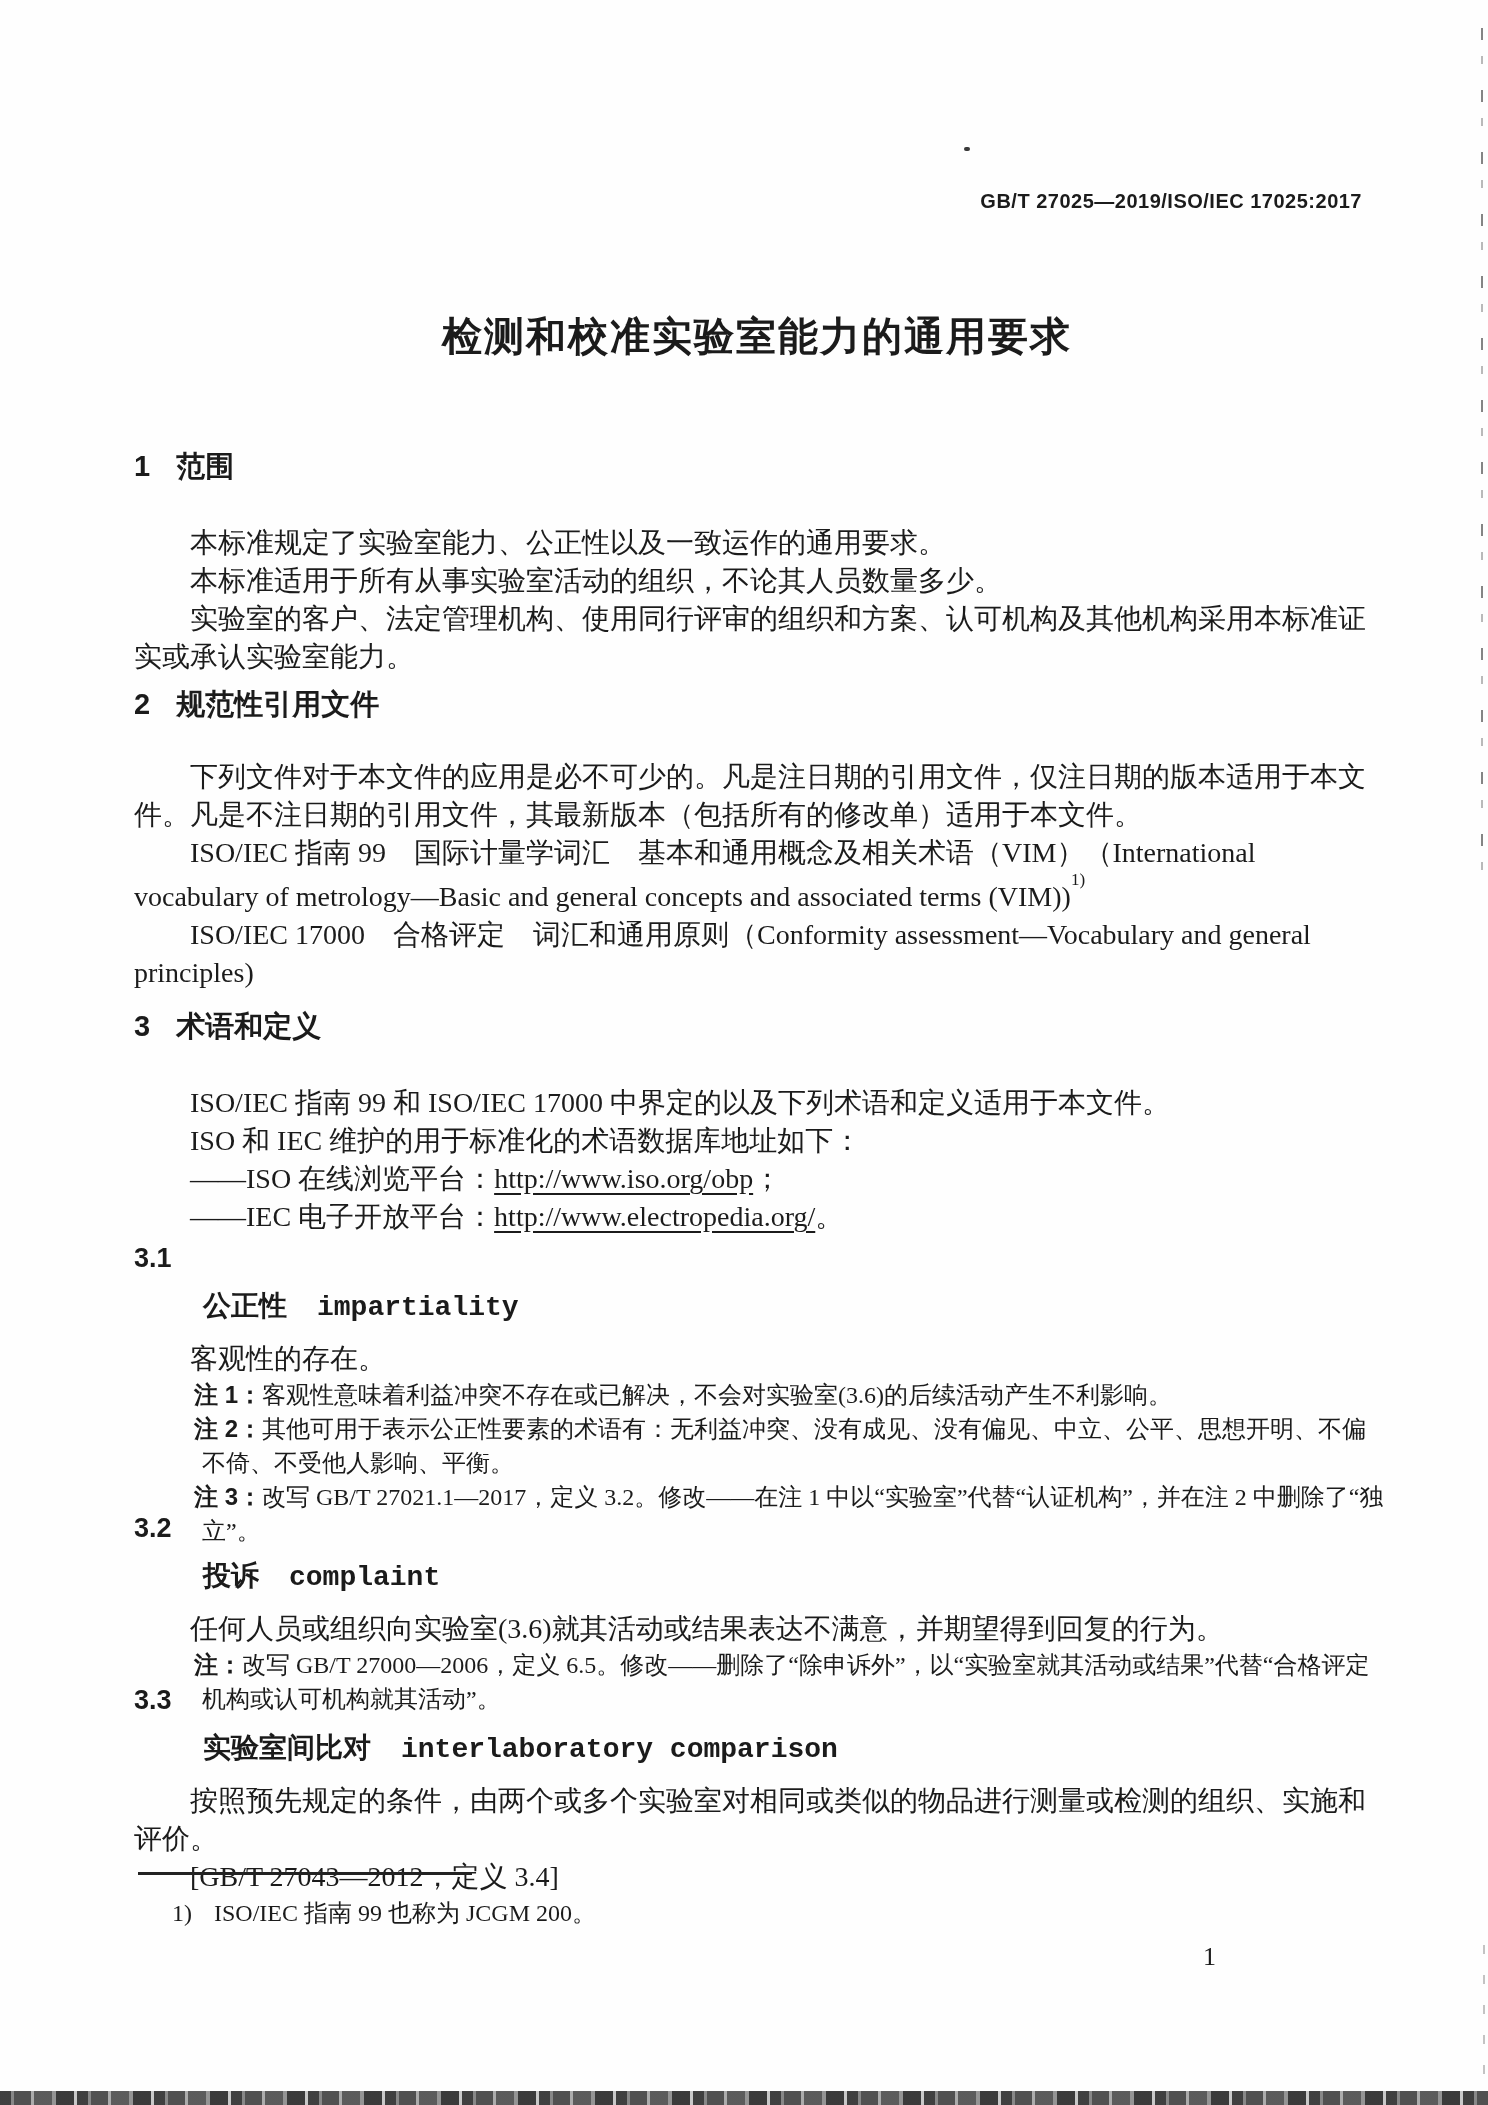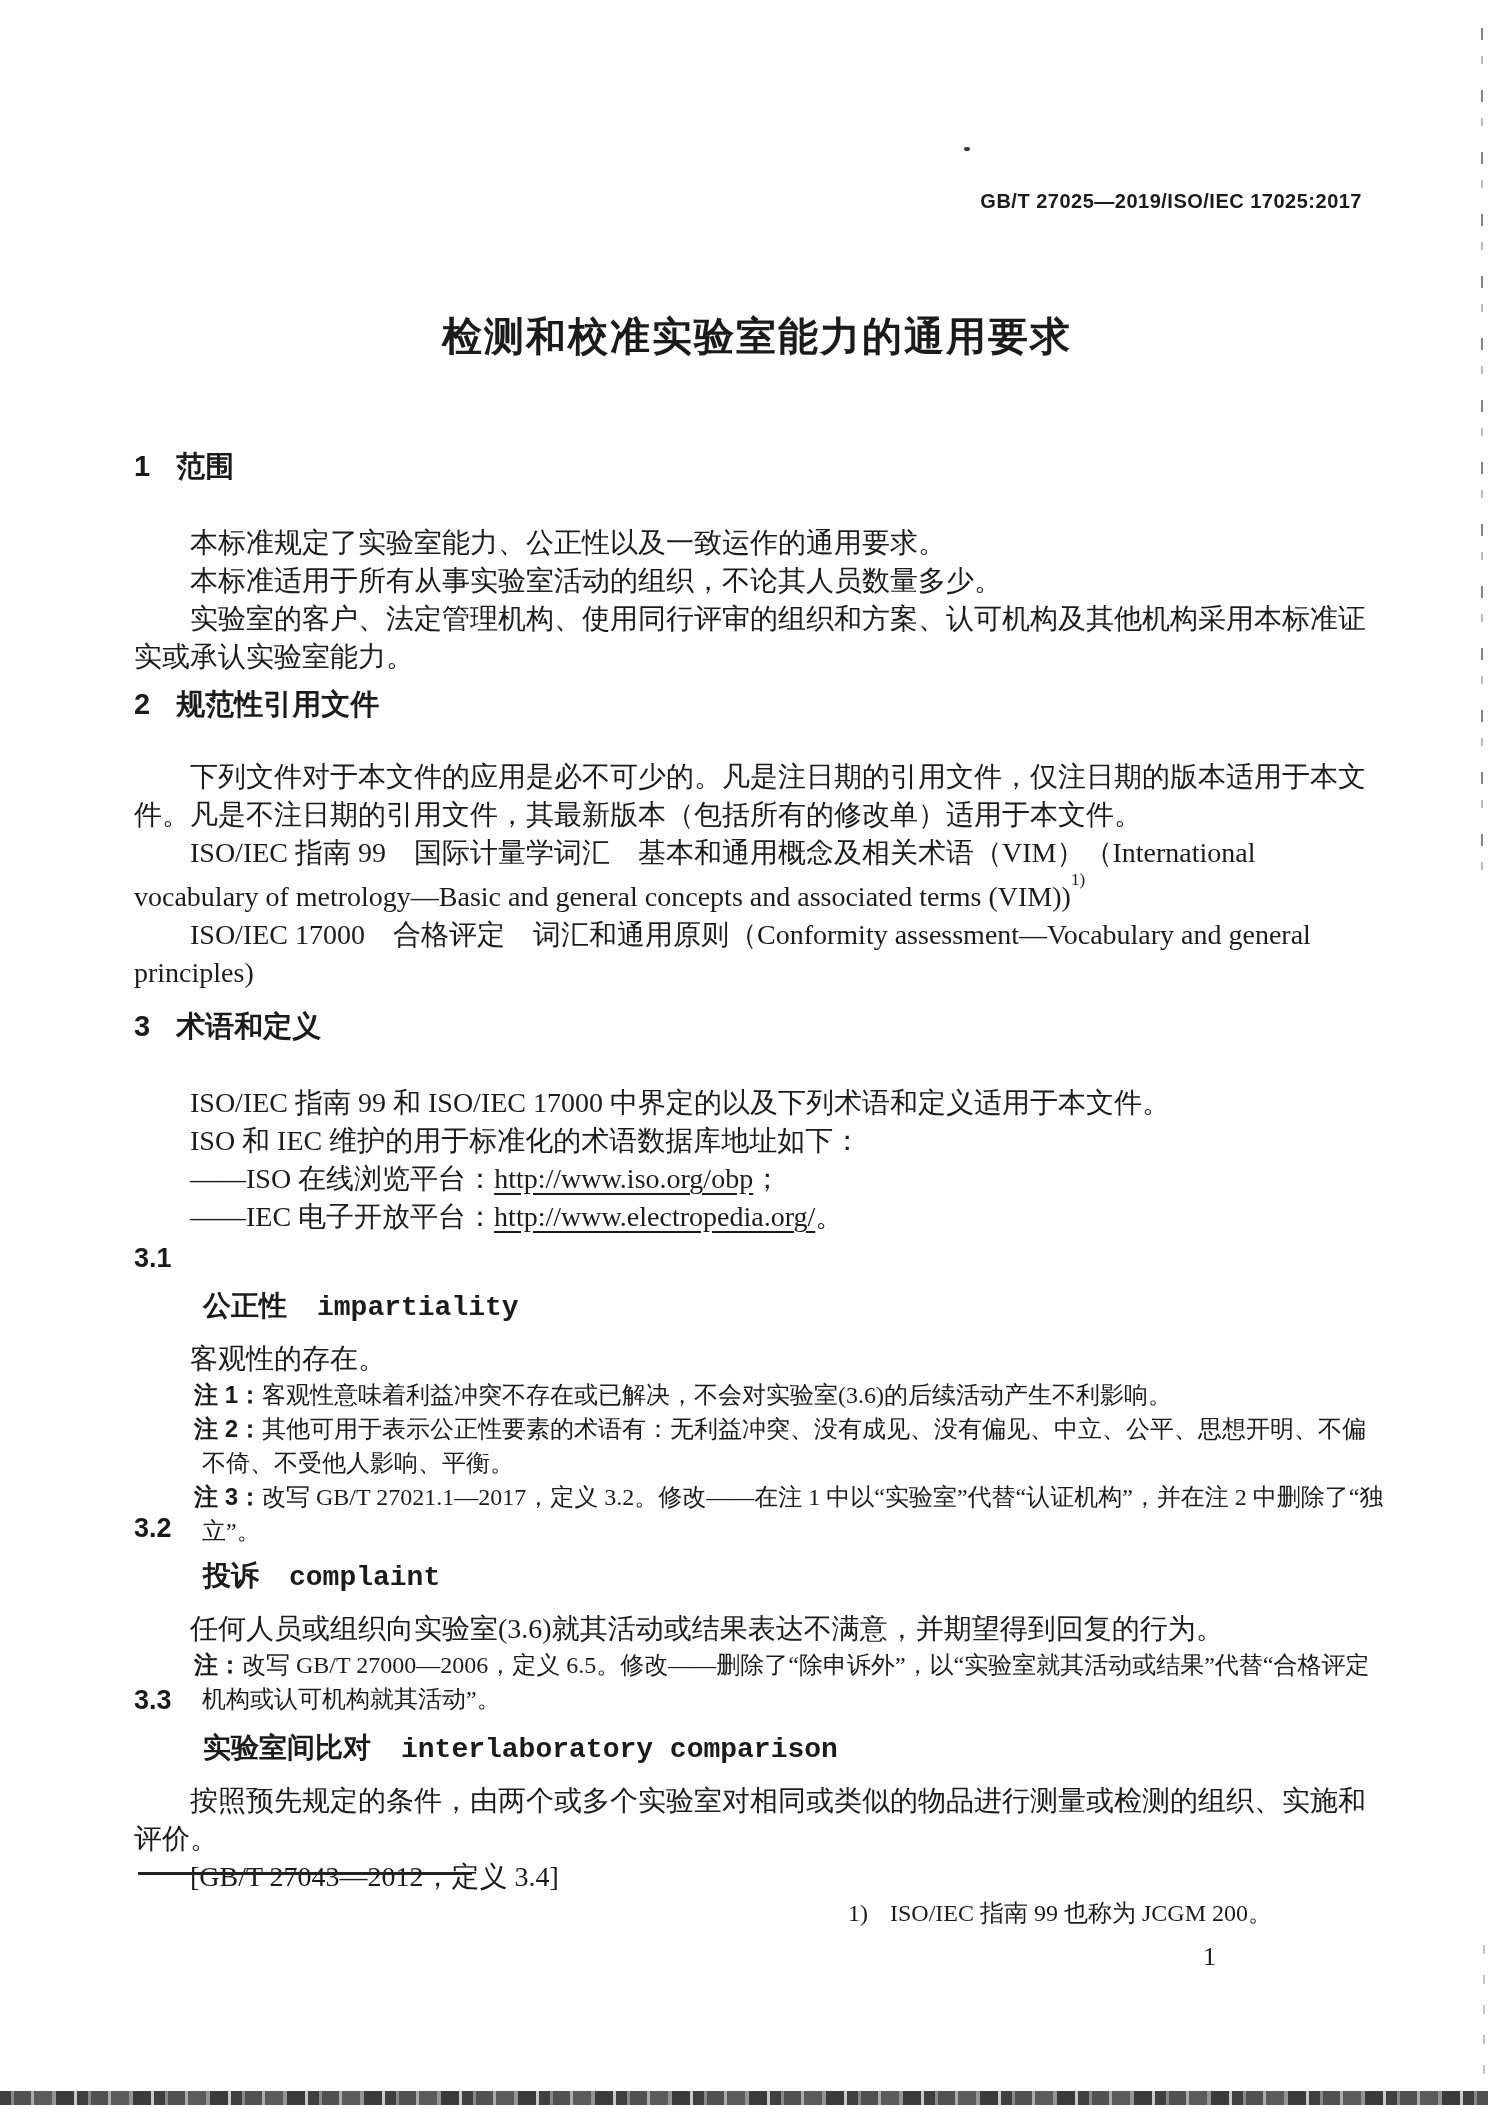--- a/index.html
+++ b/index.html
@@ -82,21 +82,21 @@
   }
   .note .note-label{font-weight:bold;font-family:"Liberation Sans","DejaVu Sans",sans-serif;margin-left:22px;}
   .term-source{margin:0;font-size:28px;line-height:38px;text-indent:2em;}
   
   .footnote-rule{
     position:absolute;left:138px;top:1872px;width:334px;height:3px;
     background:#222;
   }
   .footnote{
     position:absolute;left:134px;top:1896px;width:1100px;
-    margin:0;font-size:24px;line-height:34px;padding-left:38px;text-align:right;
+    margin:0;font-size:24px;line-height:34px;padding-left:38px;
   }
   .footnote .fn-marker{margin-right:22px;}
   .page-number{
     position:absolute;left:1203px;top:1942px;
     font-size:26px;
   }
 </style>
 </head>
 <body>
 

